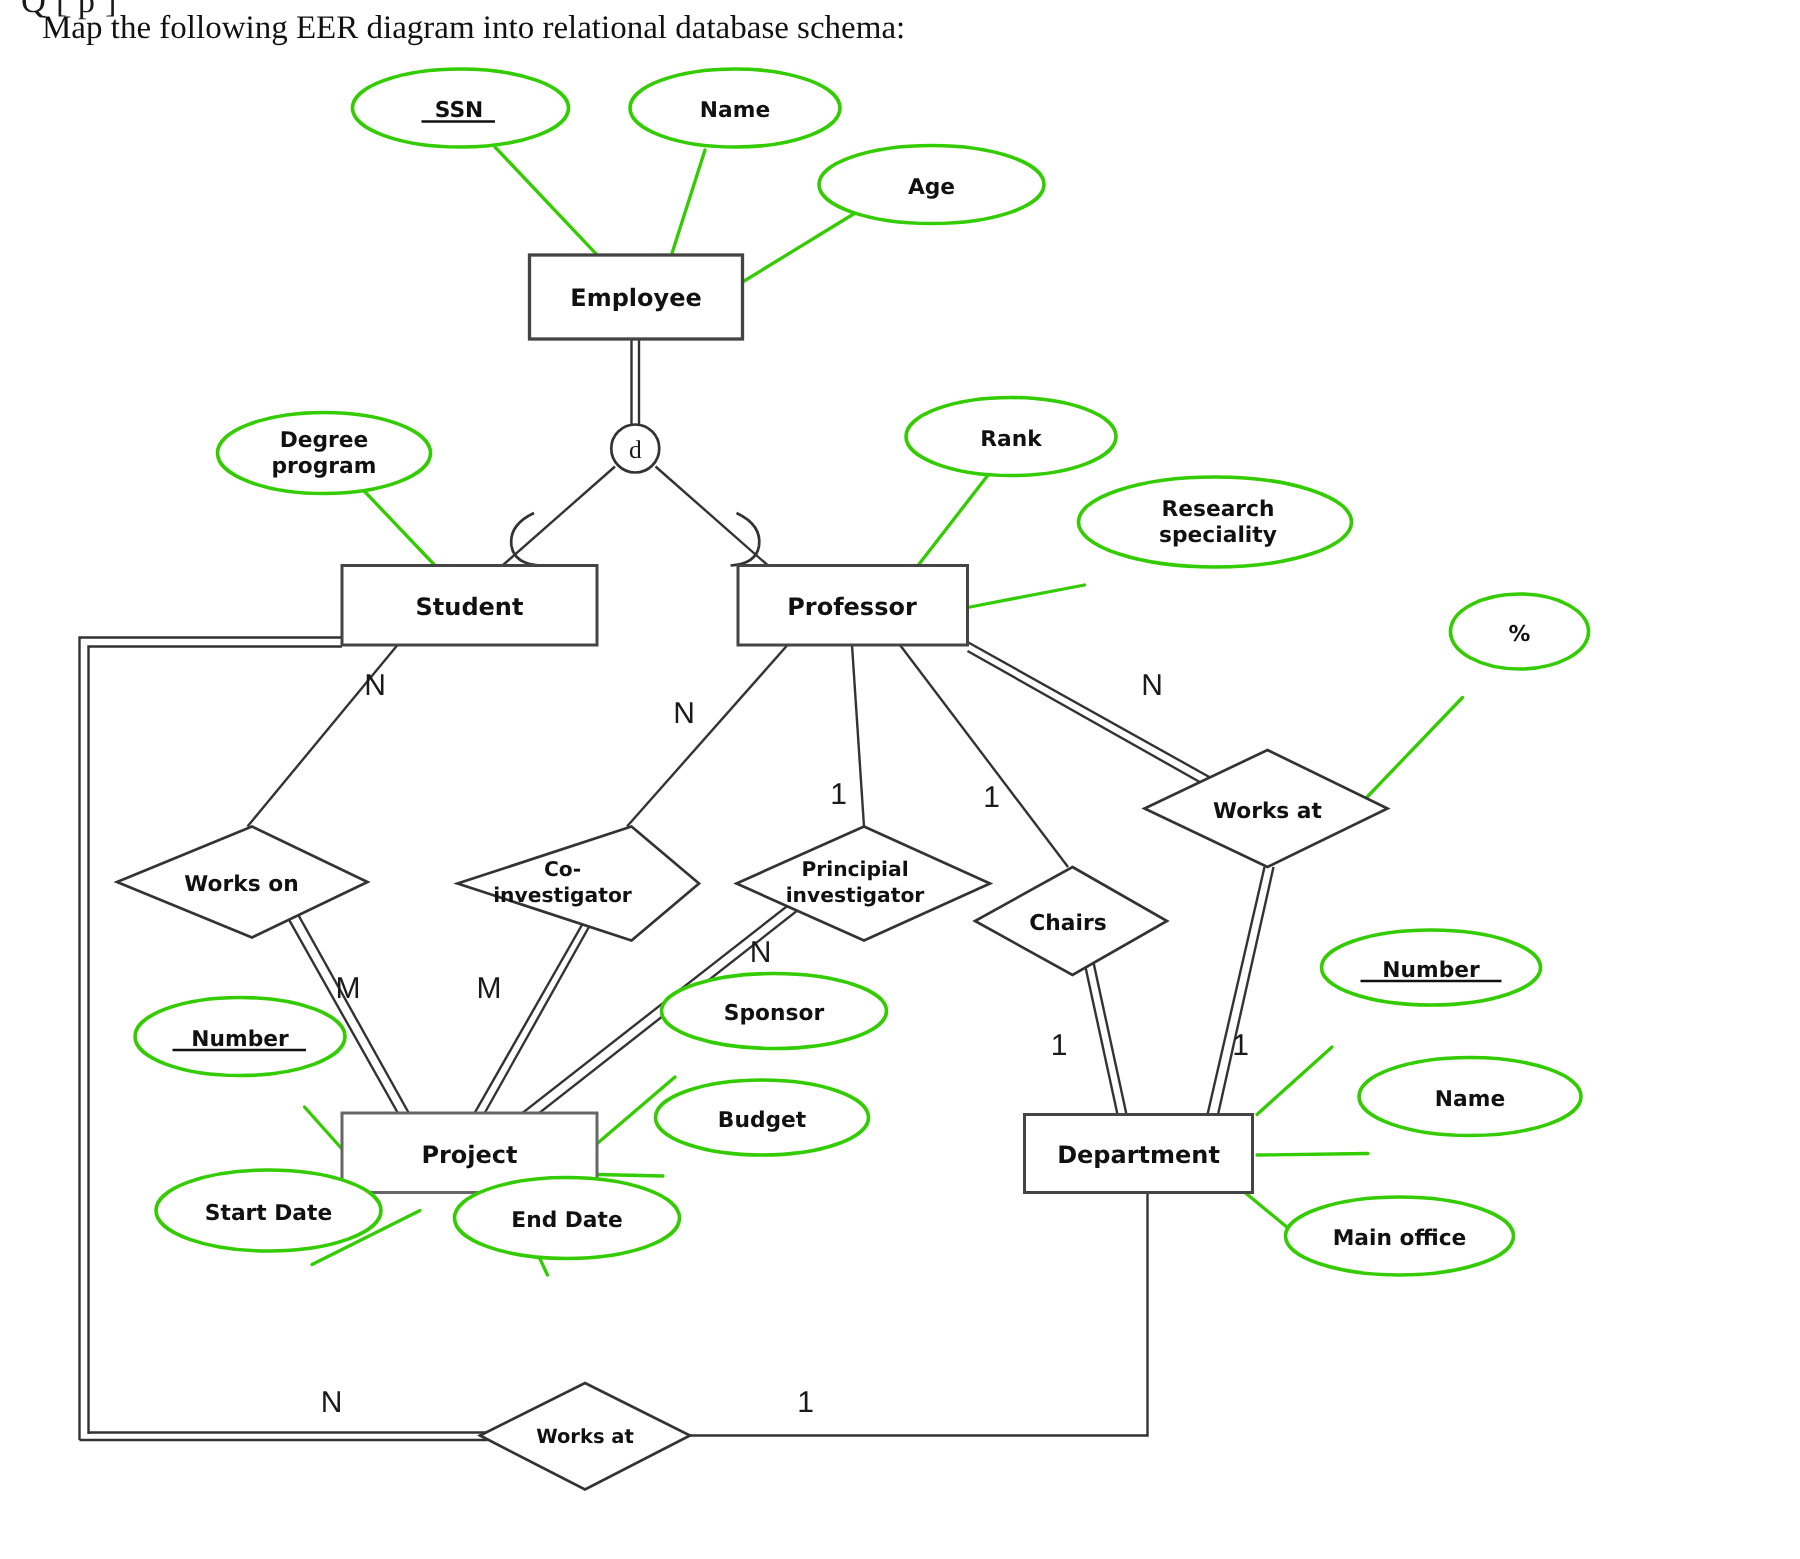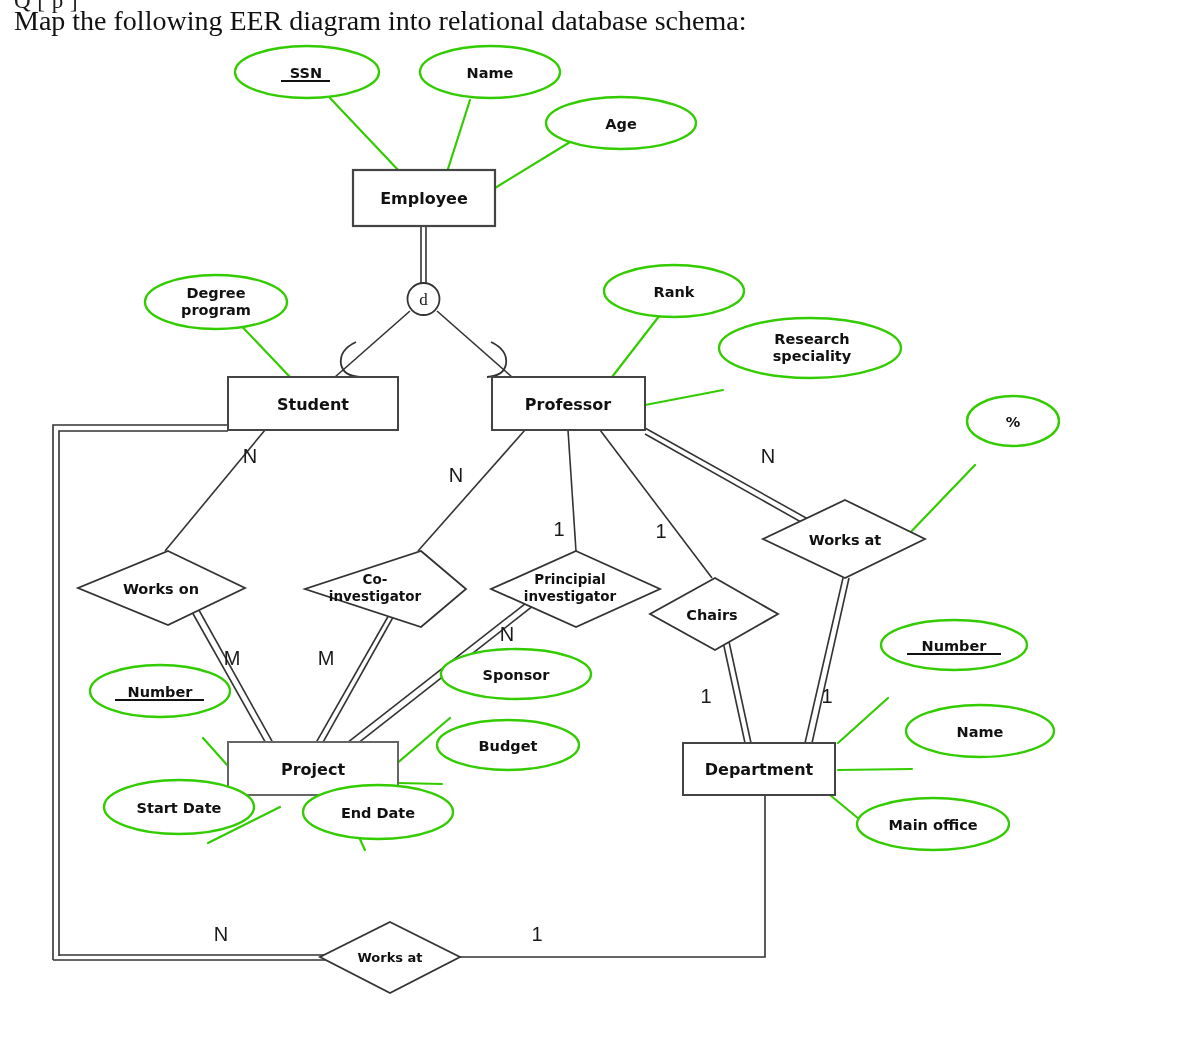--- a/index.html
+++ b/index.html
@@ -19,24 +19,24 @@
     left: 14px;
     top: -12px;
     font-family: "Liberation Serif", serif;
     font-size: 23px;
     color: #1a1a1a;
     letter-spacing: 0.5px;
     white-space: nowrap;
   }
   #prompt-title {
     position: absolute;
-    left: 14px;
+    left: 28px;
     top: 5px;
     font-family: "Liberation Serif", serif;
-    font-size: 28px;
+    font-size: 22px;
     color: #111111;
     white-space: nowrap;
   }
   #diagram-canvas {
     position: absolute;
     left: 0;
     top: 38px;
     width: 1200px;
     height: 1001px;
   }

